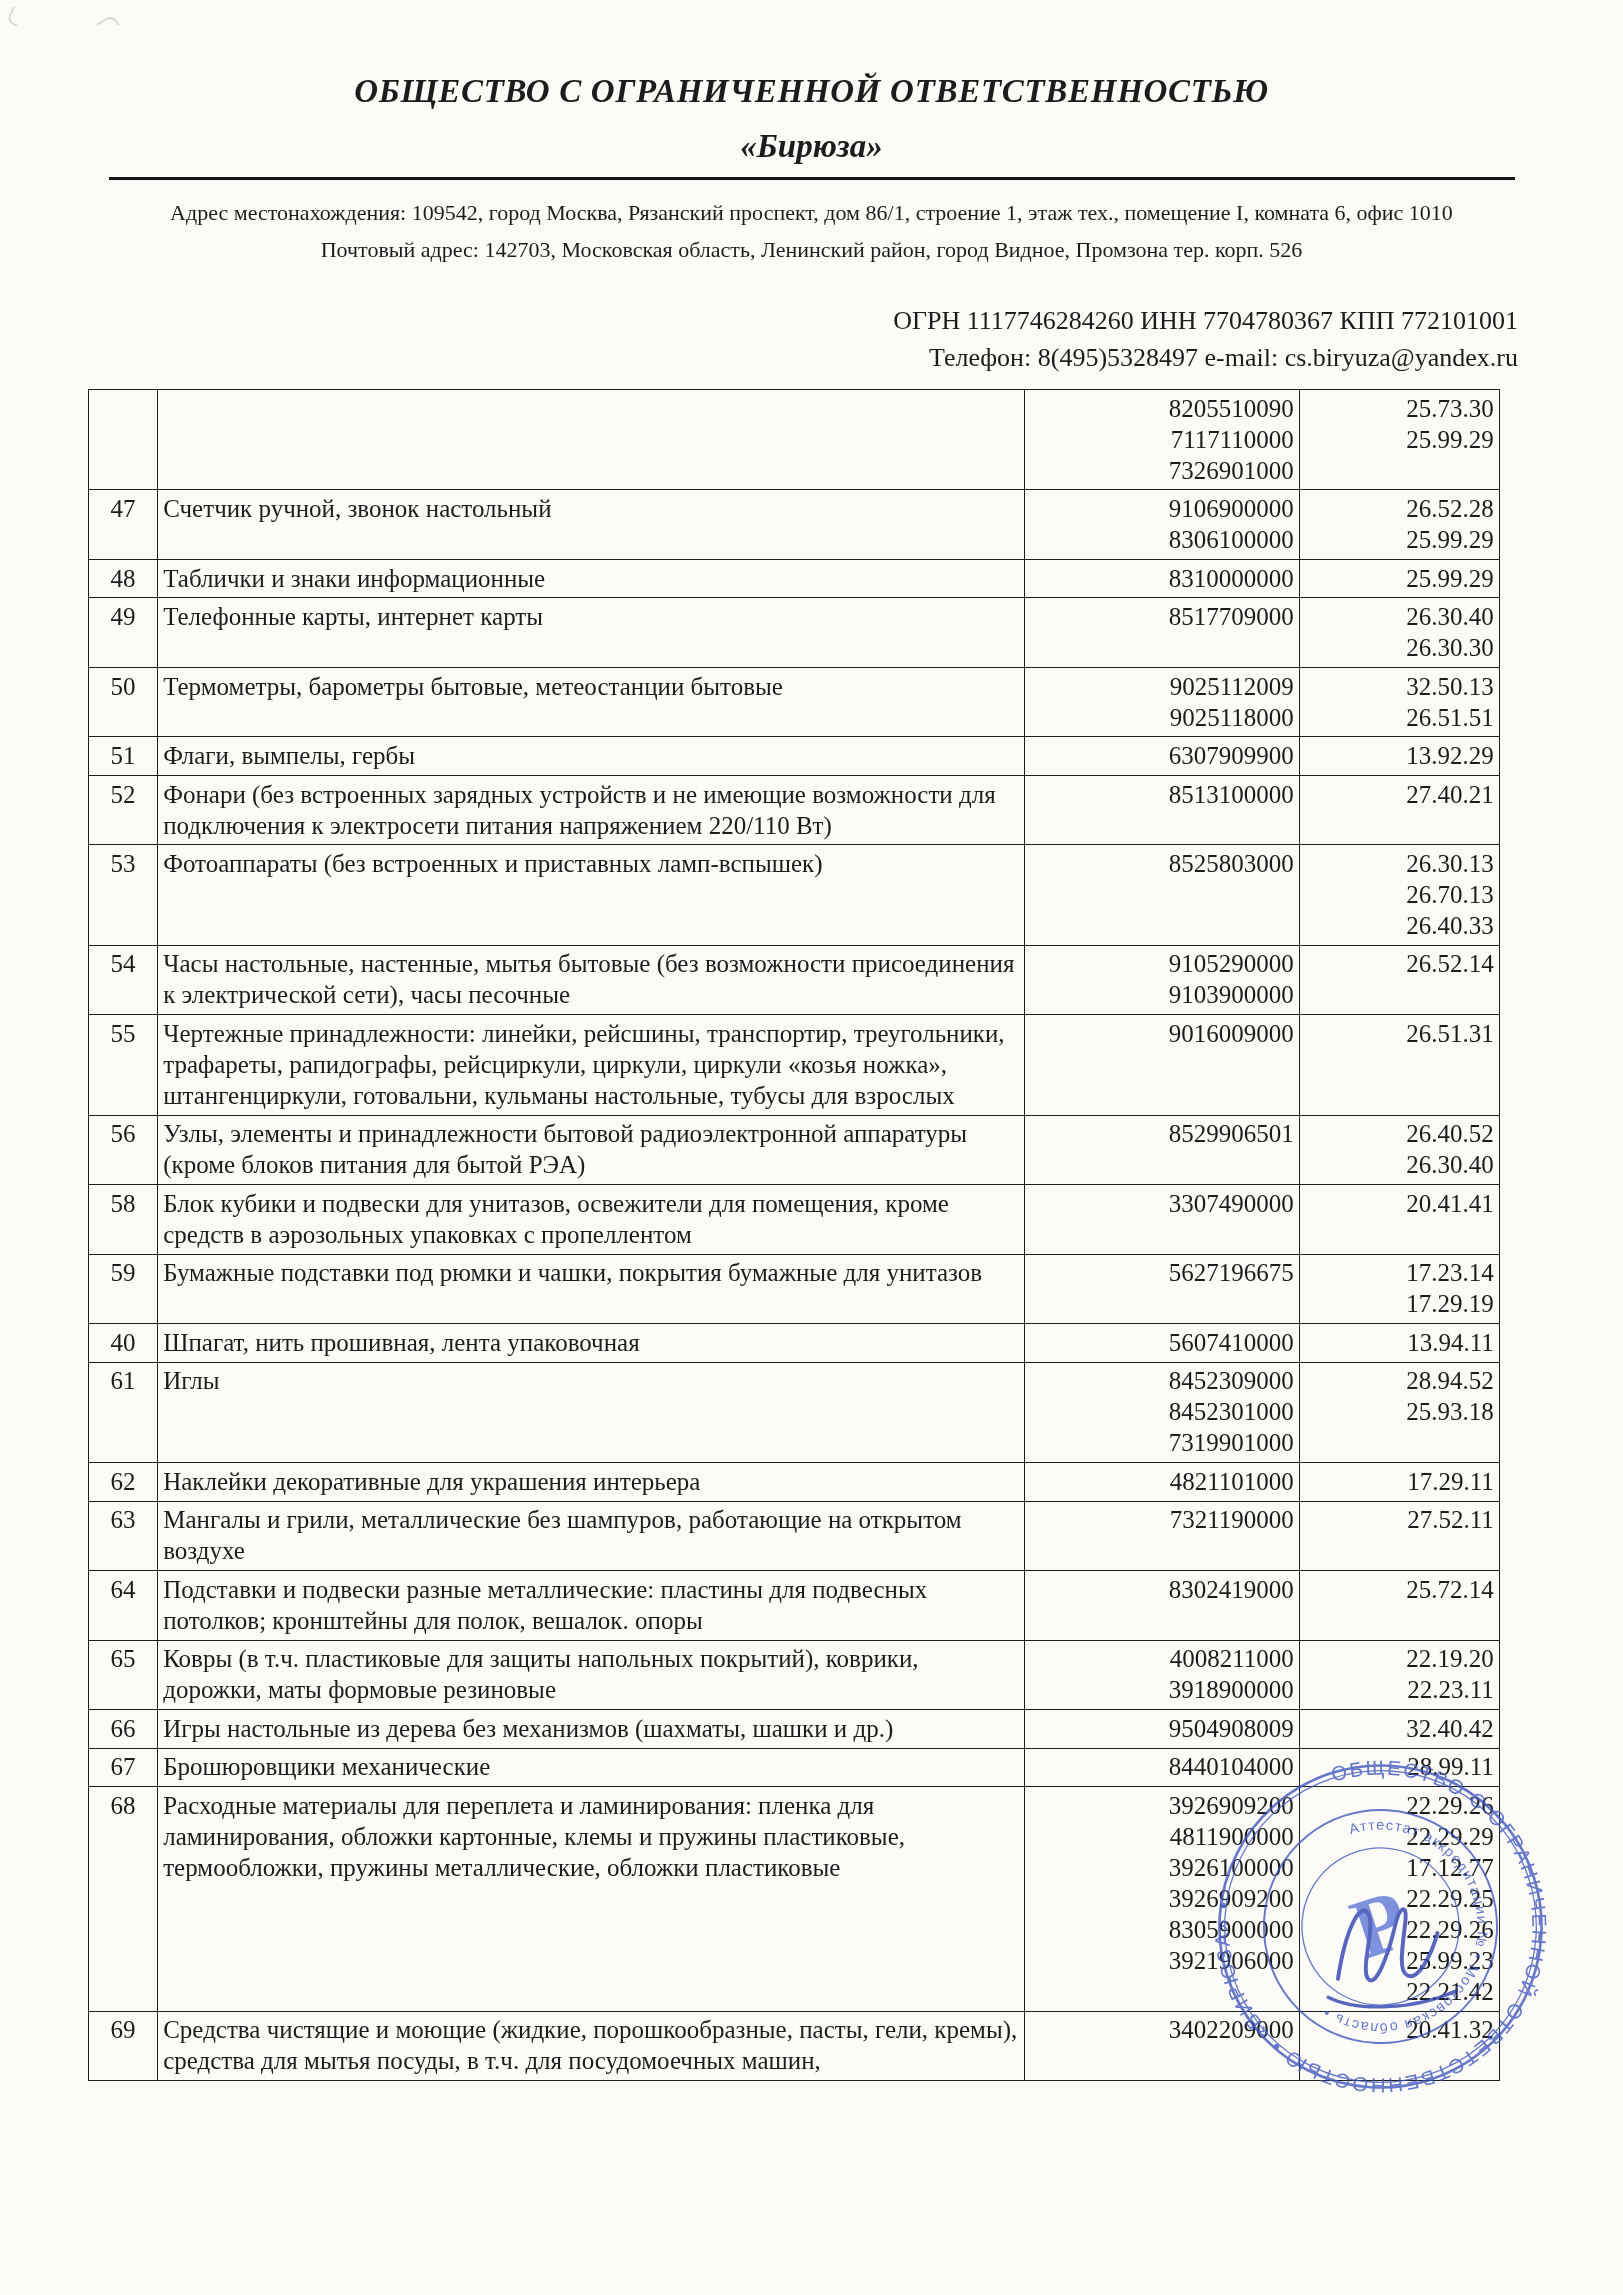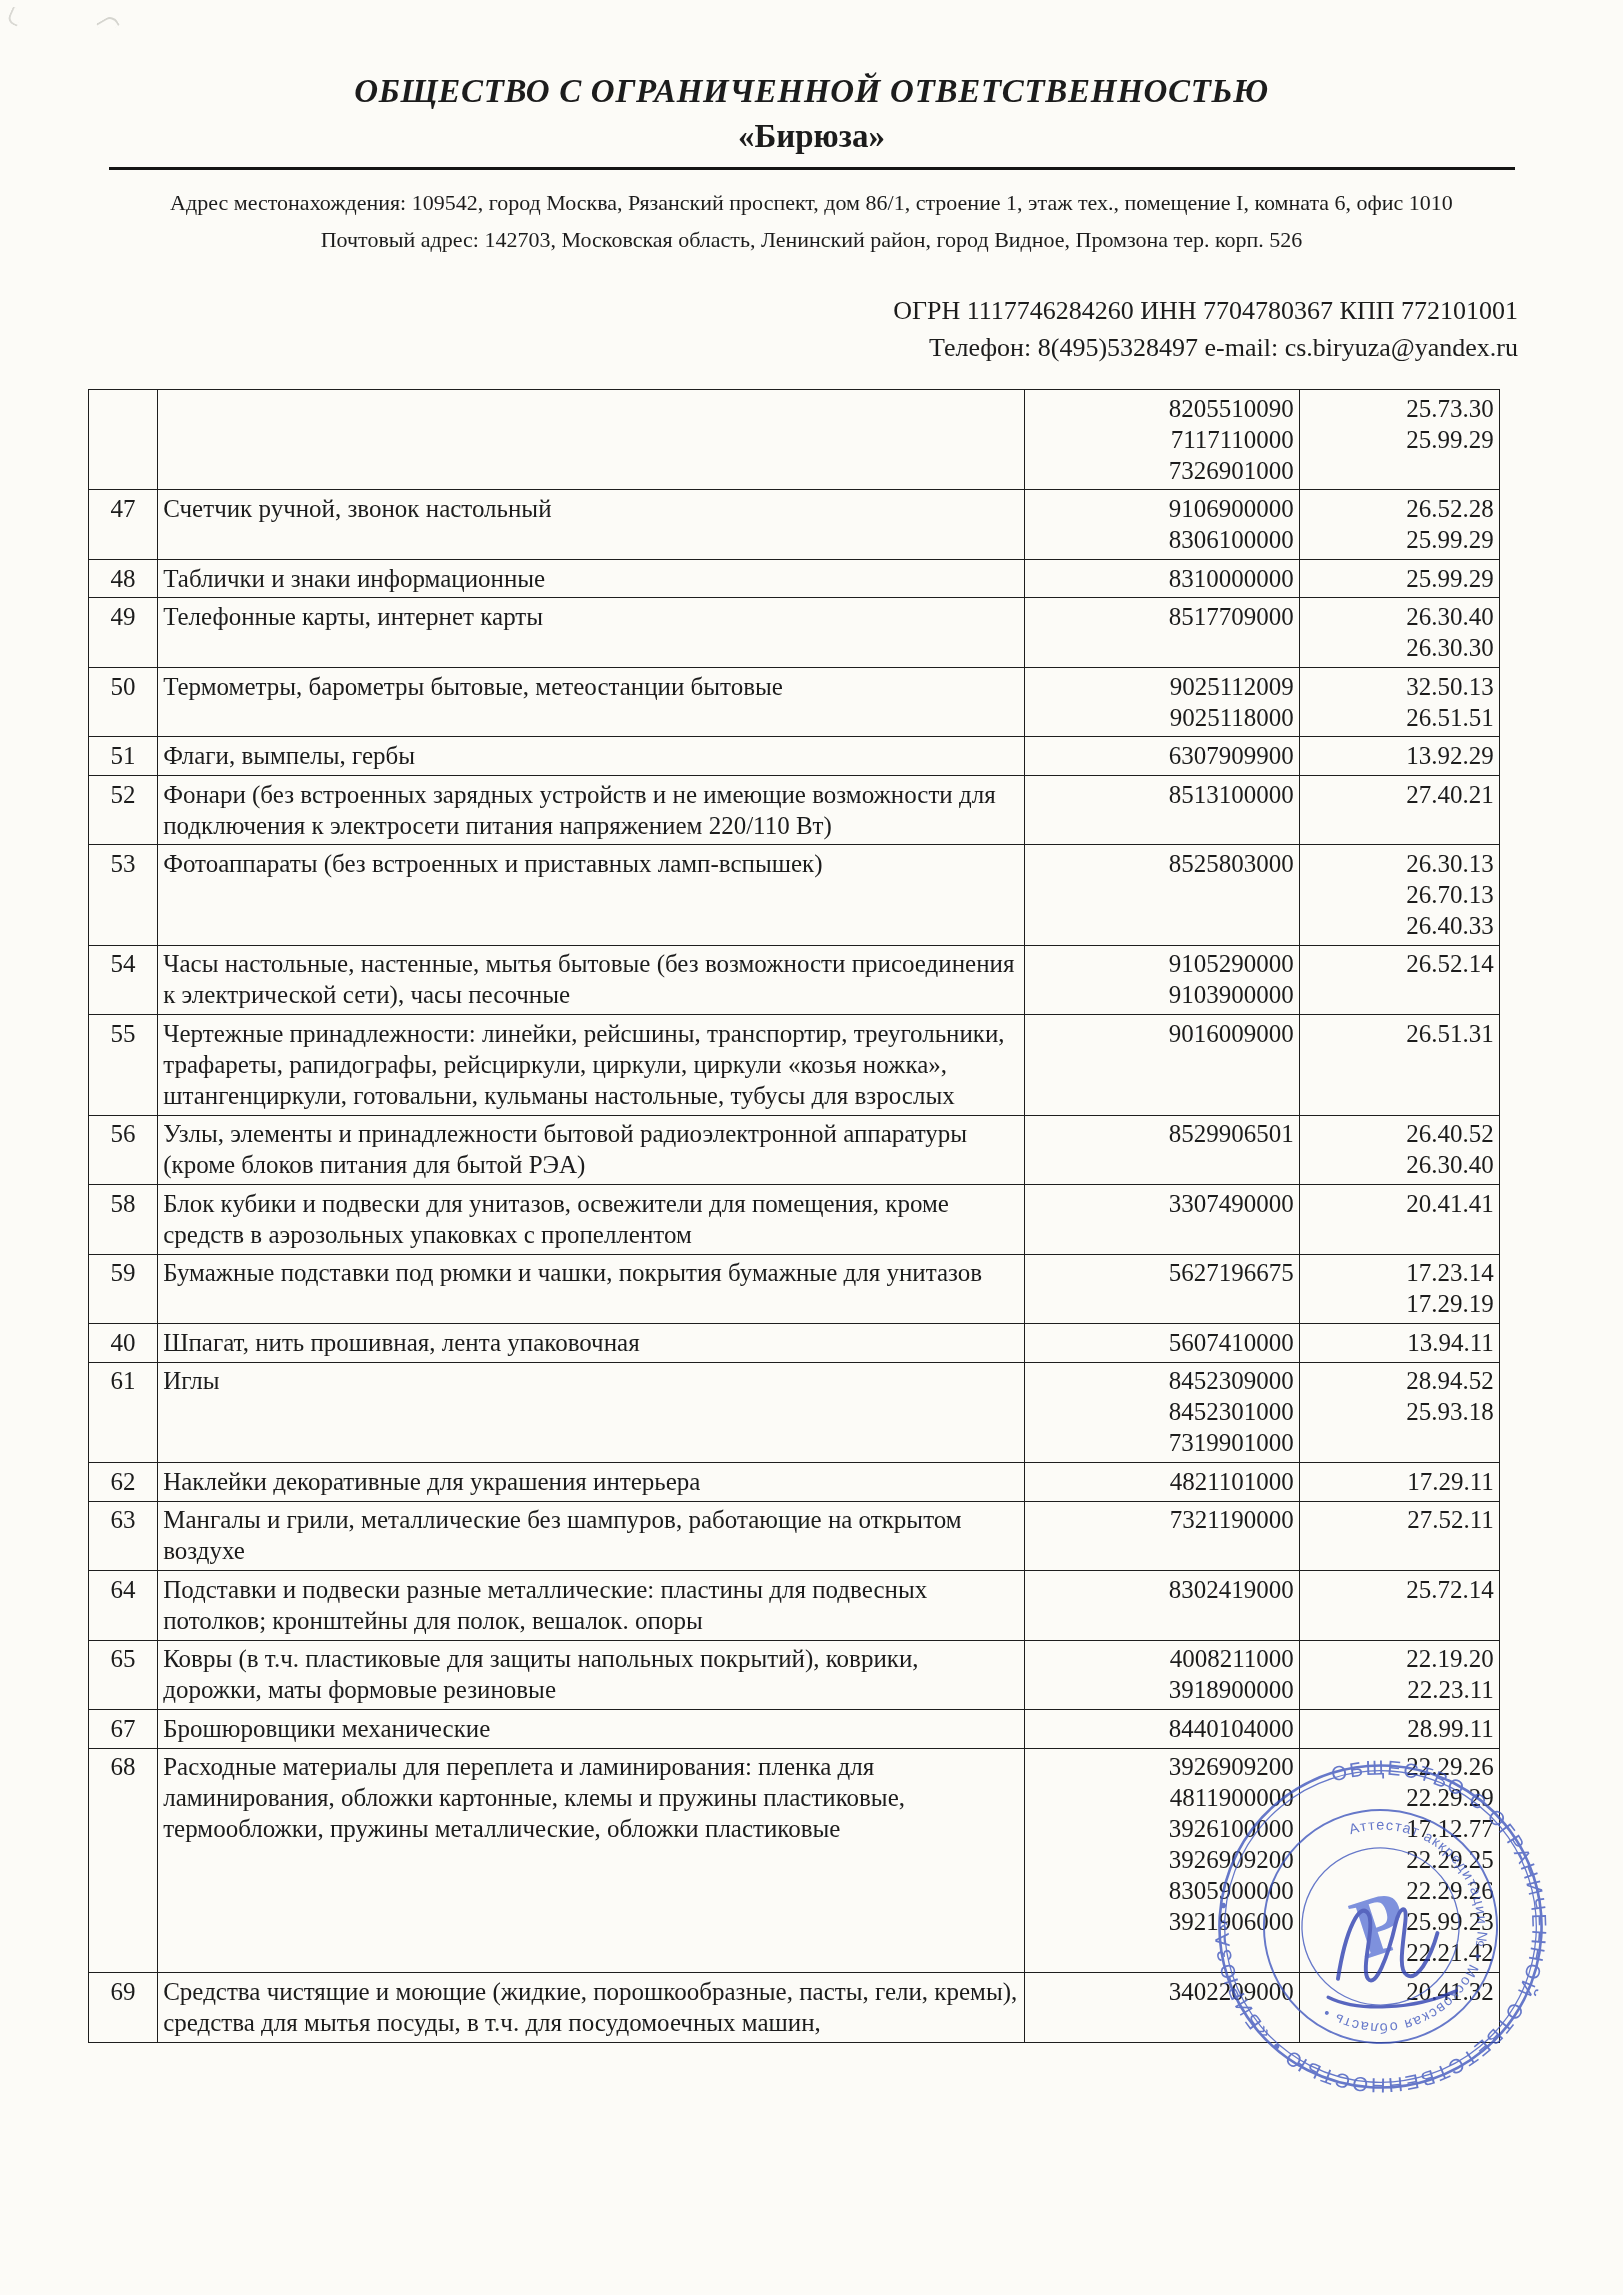--- a/index.html
+++ b/index.html
@@ -23,22 +23,22 @@
   .a2 { left: 98px; top: 18.3px; width: 19.6px; height: 13px;
         border-top: 2.6px solid #8f8f86; border-right: 2.6px solid #8f8f86;
         transform: rotate(-30deg); border-radius: 0 9.2px 0 0; }
 
   .header { text-align: center; padding-top: 73px; }
   .org-type {
     font-size: 33px; font-weight: bold; font-style: italic;
     letter-spacing: 0.7px;
   }
   .org-name {
-    font-size: 33px; font-weight: bold; 
-    margin-top: 8px;
+    font-size: 33px; font-weight: bold; font-style: italic;
+    margin-top: 18px;
   }
   .rule {
     width: 1406px; height: 3.3px; background: #151515;
     margin: 11.8px auto 0 auto;
   }
 
   .addr-block {
     width: 1413px; margin: 14.4px auto 0 auto;
     font-size: 22px; line-height: 37px; text-align: center;
   }
@@ -250,20 +250,26 @@
 
     <tr>
       <td class="c-num">65</td>
       <td class="c-desc">Ковры (в т.ч. пластиковые для защиты напольных покрытий), коврики, дорожки, маты формовые резиновые</td>
       <td class="c-codes">4008211000
 3918900000</td>
       <td class="c-okpd">22.19.20
 22.23.11</td>
     </tr>
 
+    <tr>
+      <td class="c-num">66</td>
+      <td class="c-desc">Игры настольные из дерева без механизмов (шахматы, шашки и др.)</td>
+      <td class="c-codes">9504908009</td>
+      <td class="c-okpd">32.40.42</td>
+    </tr>
 
     <tr>
       <td class="c-num">67</td>
       <td class="c-desc">Брошюровщики механические</td>
       <td class="c-codes">8440104000</td>
       <td class="c-okpd">28.99.11</td>
     </tr>
 
     <tr>
       <td class="c-num">68</td>

